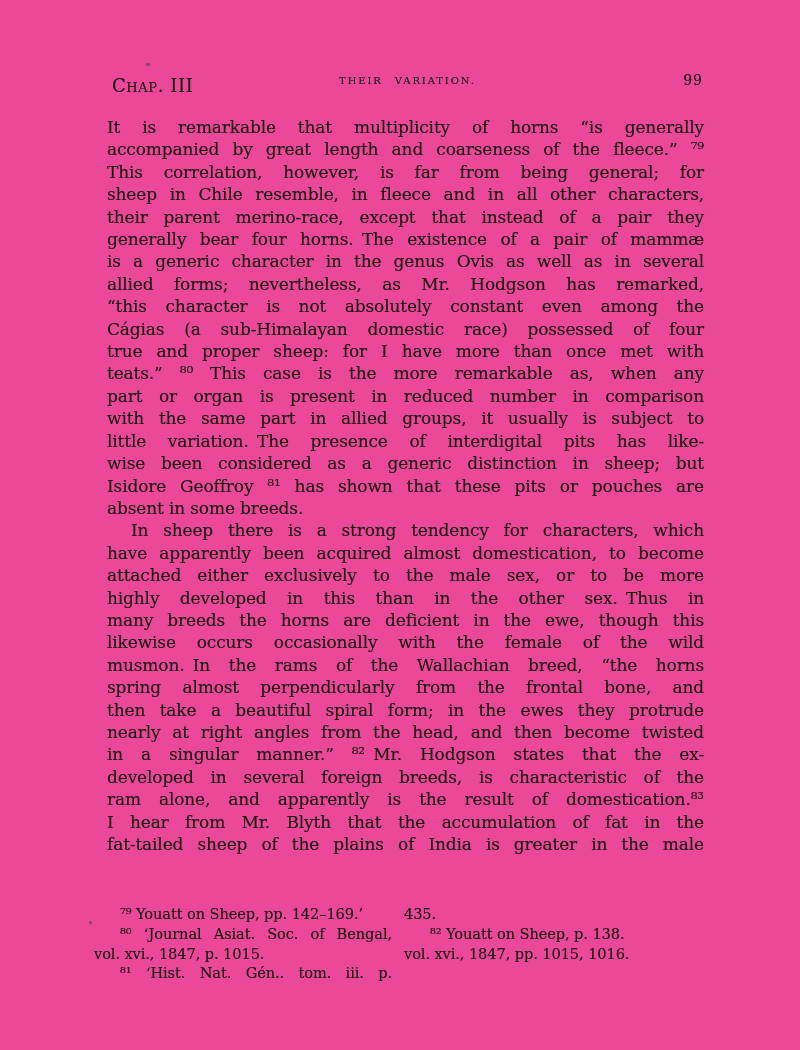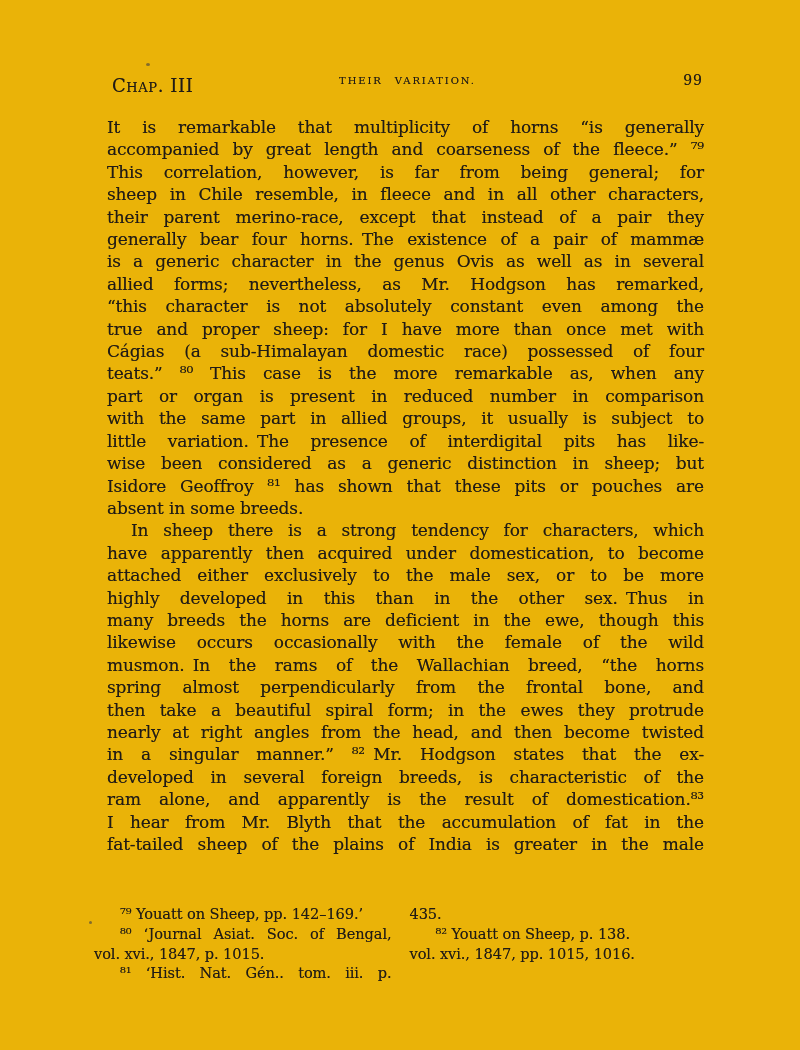--- a/index.html
+++ b/index.html
@@ -3,21 +3,21 @@
 <meta charset="utf-8">
 <style>
   html,body{margin:0;padding:0;}
   body{
     width:800px;height:1050px;
     background:#ffffff;
     font-family:"DejaVu Serif","Liberation Serif",serif;
   }
   .page{
     position:relative;width:800px;height:1050px;overflow:hidden;
-    background:#eab308;color:#201b16;
+    background:#ec4899;color:#201b16;
     text-shadow:0 0 0.35px rgba(32,27,22,0.55);
   }
   
   .header{position:absolute;top:72px;left:112px;right:97px;height:26px;}
   .chapter{
     position:absolute;left:0;top:3px;
     font-variant:small-caps;font-size:18px;letter-spacing:0.6px;
   }
   .running-title{
     position:absolute;left:50%;top:3px;transform:translateX(-50%);
@@ -29,21 +29,21 @@
     position:absolute;top:116px;left:107px;width:597px;
     font-size:17px;line-height:22.4px;letter-spacing:-0.15px;
   }
   .paragraph{margin:0;}
   .line{text-align:justify;text-align-last:justify;white-space:normal;}
   .line.plain{text-align-last:left;}
   .line.indent{text-indent:24px;}
   
   .footnotes{
     position:absolute;top:904px;left:94px;width:613px;
-    display:flex;gap:18px;
+    display:flex;gap:12px;
     font-size:14.6px;line-height:19.8px;letter-spacing:-0.1px;
   }
   .fncol{width:298px;}
   .fnline{text-align:left;}
   .fnline.indent{text-indent:26px;}
   .fnline.just{text-align:justify;text-align-last:justify;}
   
   .speck{position:absolute;background:#4c463f;border-radius:50%;opacity:.65;}
   .speck.a{left:146px;top:63px;width:4px;height:3px;}
   .speck.b{left:89px;top:921px;width:3px;height:3px;}
@@ -66,33 +66,33 @@
       <div class="paragraph">
         <div class="line">It is remarkable that multiplicity of horns “is generally</div>
         <div class="line">accompanied by great length and coarseness of the fleece.” ⁷⁹</div>
         <div class="line">This correlation, however, is far from being general; for</div>
         <div class="line">sheep in Chile resemble, in fleece and in all other characters,</div>
         <div class="line">their parent merino-race, except that instead of a pair they</div>
         <div class="line">generally bear four horns. The existence of a pair of mammæ</div>
         <div class="line">is a generic character in the genus Ovis as well as in several</div>
         <div class="line">allied forms; nevertheless, as Mr. Hodgson has remarked,</div>
         <div class="line">“this character is not absolutely constant even among the</div>
+        <div class="line">Cágias (a sub-Himalayan domestic race) possessed of four</div>
         <div class="line">true and proper sheep: for I have more than once met with</div>
-        <div class="line">Cágias (a sub-Himalayan domestic race) possessed of four</div>
         <div class="line">teats.” ⁸⁰ This case is the more remarkable as, when any</div>
         <div class="line">part or organ is present in reduced number in comparison</div>
         <div class="line">with the same part in allied groups, it usually is subject to</div>
         <div class="line">little variation. The presence of interdigital pits has like-</div>
         <div class="line">wise been considered as a generic distinction in sheep; but</div>
         <div class="line">Isidore Geoffroy ⁸¹ has shown that these pits or pouches are</div>
         <div class="line plain">absent in some breeds.</div>
       </div>
       <div class="paragraph">
         <div class="line indent">In sheep there is a strong tendency for characters, which</div>
-        <div class="line">have apparently then acquired under domestication, to become</div>
+        <div class="line">have apparently been acquired almost domestication, to become</div>
         <div class="line">attached either exclusively to the male sex, or to be more</div>
         <div class="line">highly developed in this than in the other sex. Thus in</div>
         <div class="line">many breeds the horns are deficient in the ewe, though this</div>
         <div class="line">likewise occurs occasionally with the female of the wild</div>
         <div class="line">musmon. In the rams of the Wallachian breed, “the horns</div>
         <div class="line">spring almost perpendicularly from the frontal bone, and</div>
         <div class="line">then take a beautiful spiral form; in the ewes they protrude</div>
         <div class="line">nearly at right angles from the head, and then become twisted</div>
         <div class="line">in a singular manner.” ⁸² Mr. Hodgson states that the ex-</div>
         <div class="line">developed in several foreign breeds, is characteristic of the</div>

